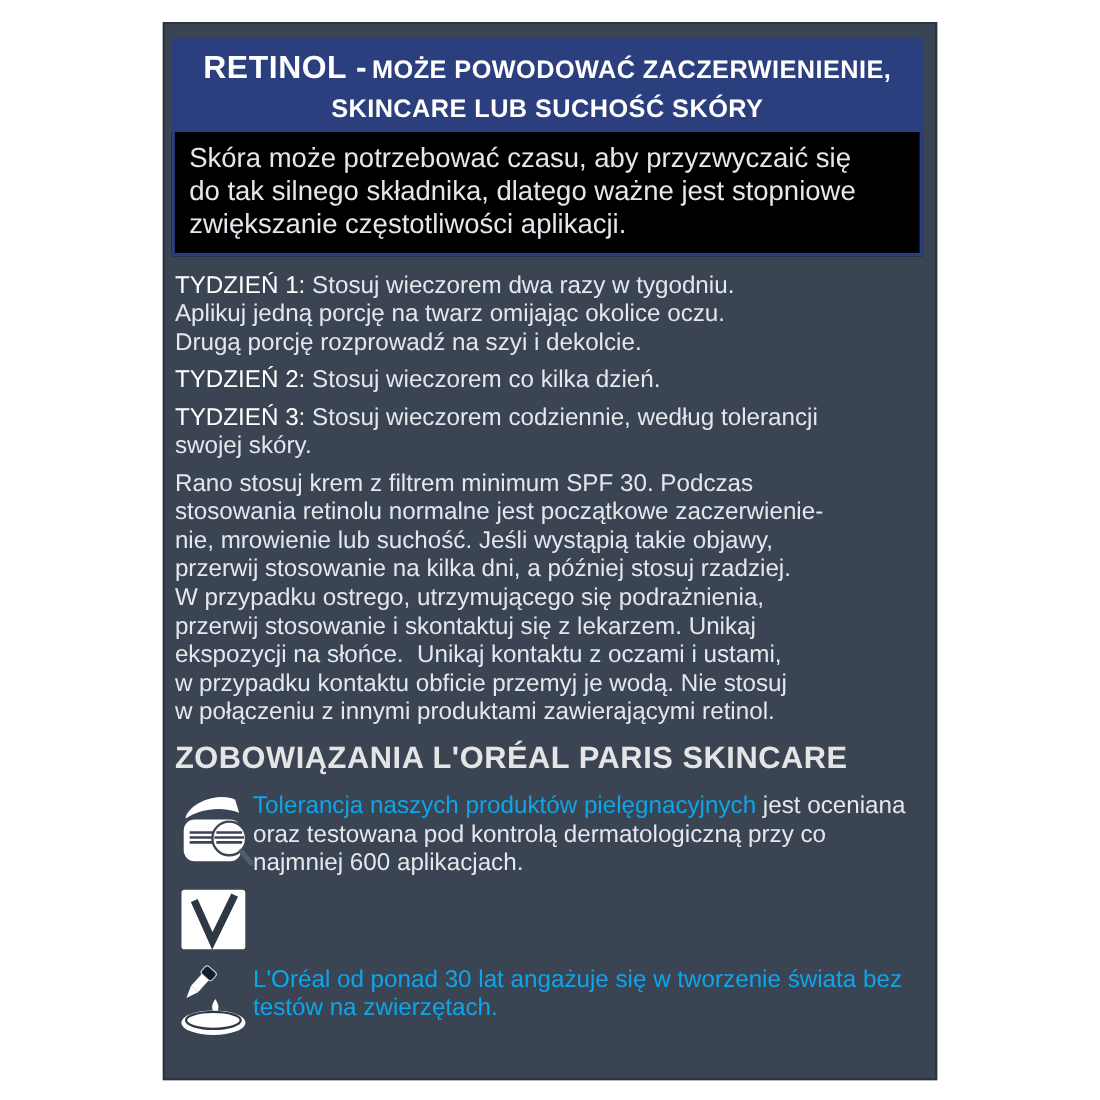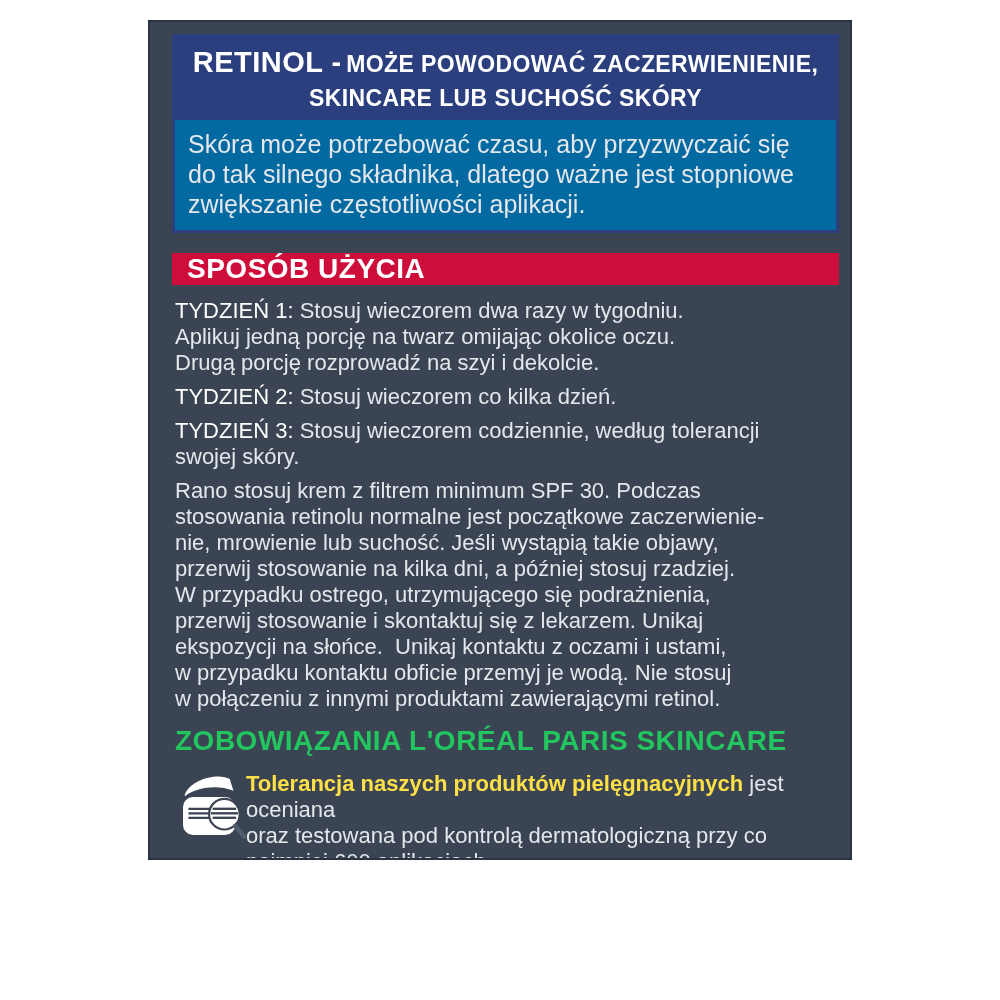--- a/index.html
+++ b/index.html
@@ -3,46 +3,46 @@
 <meta charset="utf-8">
 <style>
   * { margin: 0; padding: 0; box-sizing: border-box; }
   html, body {
     width: 1000px; height: 1000px;
     background: #ffffff;
     font-family: "Liberation Sans", sans-serif;
     -webkit-font-smoothing: antialiased;
   }
   .label-panel {
-    width: 704px; height: 840px;
+    width: 704px; height: 962px;
     margin: 20px auto 0 auto;
     background: #3A4453;
     border: 2px solid #2B3341;
-    padding: 12px 11px 16px 22px;
+    padding: 12px 11px 16px 6px;
     display: flex; flex-direction: column;
     overflow: hidden;
   }
   .pre { white-space: pre-wrap; }
 
   
   .warning-title {
     background: #2B3E7E;
     color: #ffffff;
     text-align: center;
     padding: 11px 8px 8px 8px;
   }
   .warning-title .line1 { line-height: 34px; }
   .warning-title .t-strong { font-size: 29px; font-weight: 700; letter-spacing: 0.5px; }
   .warning-title .t-rest   { font-size: 23px; font-weight: 700; letter-spacing: 0.4px; }
   .warning-title .line2    { font-size: 23px; font-weight: 700; letter-spacing: 0.4px; line-height: 28px; }
 
   .warning-body {
     border: 3px solid #2B3E7E;
     border-top: none;
-    background: #0369a1;
+    background: #000000;
     color: #E4E8ED;
     font-size: 25px;
     line-height: 30px;
     padding: 9px 13px 11px 13px;
   }
 
   
   .usage-banner {
     margin-top: 20px;
     background: #CE0D3B;
@@ -54,49 +54,46 @@
   }
 
   
   .usage-text { margin: 13px 2px 0 3px; color: #E4E8ED; font-size: 22px; line-height: 26px; }
   .usage-text p { margin-bottom: 8px; }
   .usage-text .wk { font-weight: 400; color: #ffffff; }
 
   
   .commit-heading {
     margin: 5px 0 2px 3px;
-    color: #22c55e;
+    color: #e5e5e5;
     font-size: 28px; font-weight: 700; letter-spacing: 0.5px;
     line-height: 32px;
   }
   .commit-item { display: flex; align-items: flex-start; margin-top: 10px; }
   .commit-icon { width: 72px; flex: 0 0 72px; display: flex; justify-content: center; margin-left: 2px; }
   .commit-text { color: #E4E8ED; font-size: 22px; line-height: 26px; padding-top: 2px; }
-  .commit-text .lead { font-weight: 700; color: #fde047; }
+  .commit-text .lead { font-weight: 400; color: #0ea5e9; }
 </style>
 </head>
 <body>
 
 <div class="label-panel">
 
   <div class="warning-title">
     <div class="line1">
       <span class="t-strong">RETINOL -</span>
       <span class="t-rest">MOŻE POWODOWAĆ ZACZERWIENIENIE,</span>
     </div>
     <div class="line2">SKINCARE LUB SUCHOŚĆ SKÓRY</div>
   </div>
 
   <div class="warning-body pre">Skóra może potrzebować czasu, aby przyzwyczaić się
 do tak silnego składnika, dlatego ważne jest stopniowe
 zwiększanie częstotliwości aplikacji.</div>
 
-  <div class="usage-banner">
-    <span>SPOSÓB UŻYCIA</span>
-  </div>
 
   <div class="usage-text">
     <p><span class="wk">TYDZIEŃ 1:</span><span class="pre"> Stosuj wieczorem dwa razy w tygodniu.
 Aplikuj jedną porcję na twarz omijając okolice oczu.
 Drugą porcję rozprowadź na szyi i dekolcie.</span></p>
     <p><span class="wk">TYDZIEŃ 2:</span><span class="pre"> Stosuj wieczorem co kilka dzień.</span></p>
     <p><span class="wk">TYDZIEŃ 3:</span><span class="pre"> Stosuj wieczorem codziennie, według tolerancji
 swojej skóry.</span></p>
     <p><span class="pre">Rano stosuj krem z filtrem minimum SPF 30. Podczas
 stosowania retinolu normalne jest początkowe zaczerwienie-

